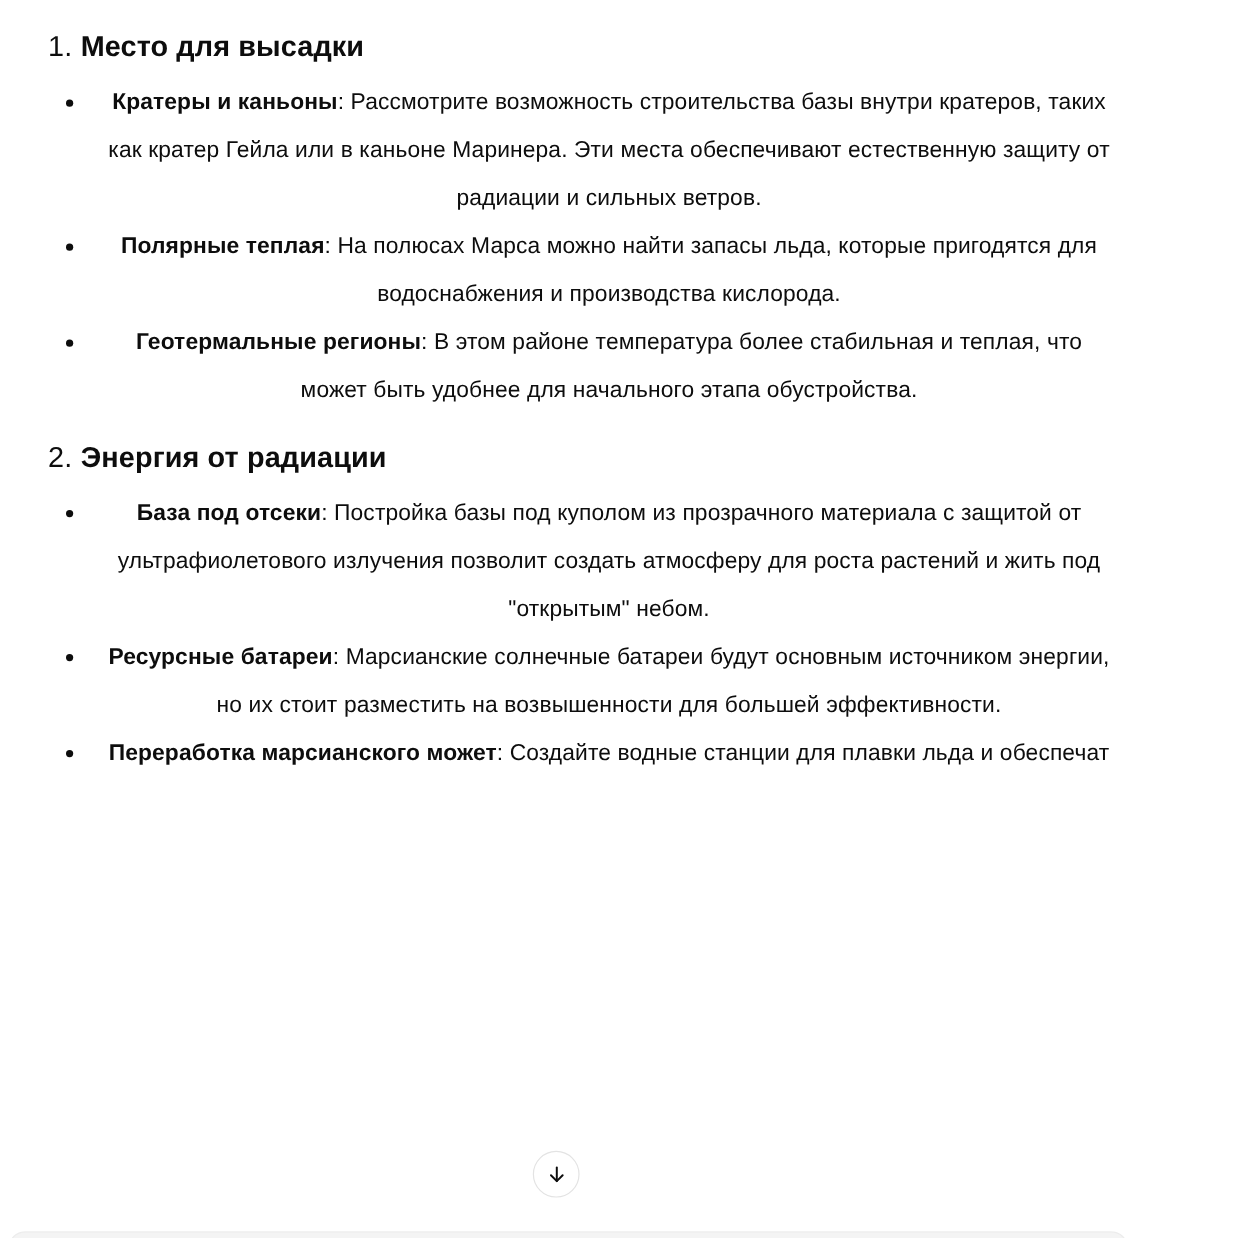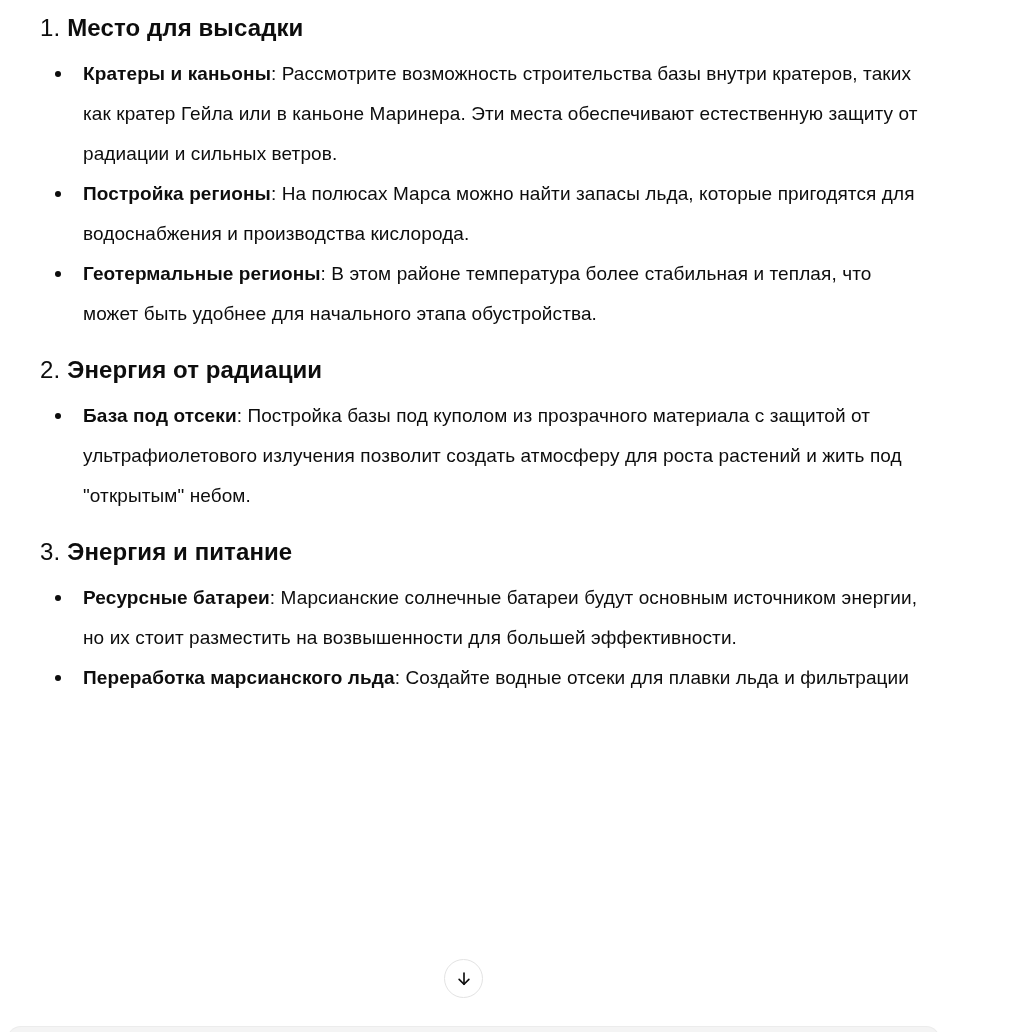--- a/index.html
+++ b/index.html
@@ -16,27 +16,28 @@
   .content {
     padding: 8px 96px 0 40px; 
   }
   h2.section-heading {
     font-size: 24px;
     line-height: 32px;
     font-weight: 400;
     margin: 20px 0 10px 0;
     letter-spacing: 0.1px;
   }
-  section:first-of-type h2.section-heading { margin-top: 4px; }
+  section:first-of-type h2.section-heading { margin-top: 16px; }
   h2.section-heading .num { margin-right: 7px; }
   h2.section-heading .ttl { font-weight: 700; }
   ul.item-list {
     list-style: none;
     margin: 0;
     padding: 0;
+    text-align: center;
   }
   ul.item-list li {
     position: relative;
     padding-left: 43px;
     font-size: 19px;
     line-height: 40px;
     letter-spacing: 0.1px;
   }
   ul.item-list li::before {
     content: "";
@@ -79,42 +80,41 @@
 </style>
 </head>
 <body>
 
 <div class="content">
 
   <section>
     <h2 class="section-heading"><span class="num">1.</span><span class="ttl">Место для высадки</span></h2>
     <ul class="item-list">
       <li><span class="term">Кратеры и каньоны</span><span>: Рассмотрите возможность строительства базы внутри кратеров, таких как кратер Гейла или в каньоне Маринера. Эти места обеспечивают естественную защиту от радиации и сильных ветров.</span></li>
-      <li><span class="term">Постройка регионы</span><span>: На полюсах Марса можно найти запасы льда, которые пригодятся для водоснабжения и производства кислорода.</span></li>
+      <li><span class="term">Полярные теплая</span><span>: На полюсах Марса можно найти запасы льда, которые пригодятся для водоснабжения и производства кислорода.</span></li>
       <li><span class="term">Геотермальные регионы</span><span>: В этом районе температура более стабильная и теплая, что может быть удобнее для начального этапа обустройства.</span></li>
     </ul>
   </section>
 
   <section>
     <h2 class="section-heading"><span class="num">2.</span><span class="ttl">Энергия от радиации</span></h2>
     <ul class="item-list">
       <li><span class="term">База под отсеки</span><span>: Постройка базы под куполом из прозрачного материала с защитой от ультрафиолетового излучения позволит создать атмосферу для роста растений и жить под "открытым" небом.</span></li>
     </ul>
   </section>
 
   <section>
-    <h2 class="section-heading"><span class="num">3.</span><span class="ttl">Энергия и питание</span></h2>
     <ul class="item-list">
       <li><span class="term">Ресурсные батареи</span><span>: Марсианские солнечные батареи будут основным источником энергии, но их стоит разместить на возвышенности для большей эффективности.</span></li>
     </ul>
   </section>
 
   <section>
     <ul class="item-list">
-      <li><span class="term">Переработка марсианского льда</span><span>: Создайте водные отсеки для плавки льда и фильтрации</span></li>
+      <li><span class="term">Переработка марсианского может</span><span>: Создайте водные станции для плавки льда и обеспечат</span></li>
     </ul>
   </section>
 
 </div>
 
 <button class="scroll-down-btn">
   <span>
     <svg width="18" height="18" viewBox="0 0 24 24" fill="none" stroke="#0d0d0d" stroke-width="2.2" stroke-linecap="round" stroke-linejoin="round">
       <path d="M12 4v15"></path>
       <path d="M5.5 12.5 12 19l6.5-6.5"></path>

